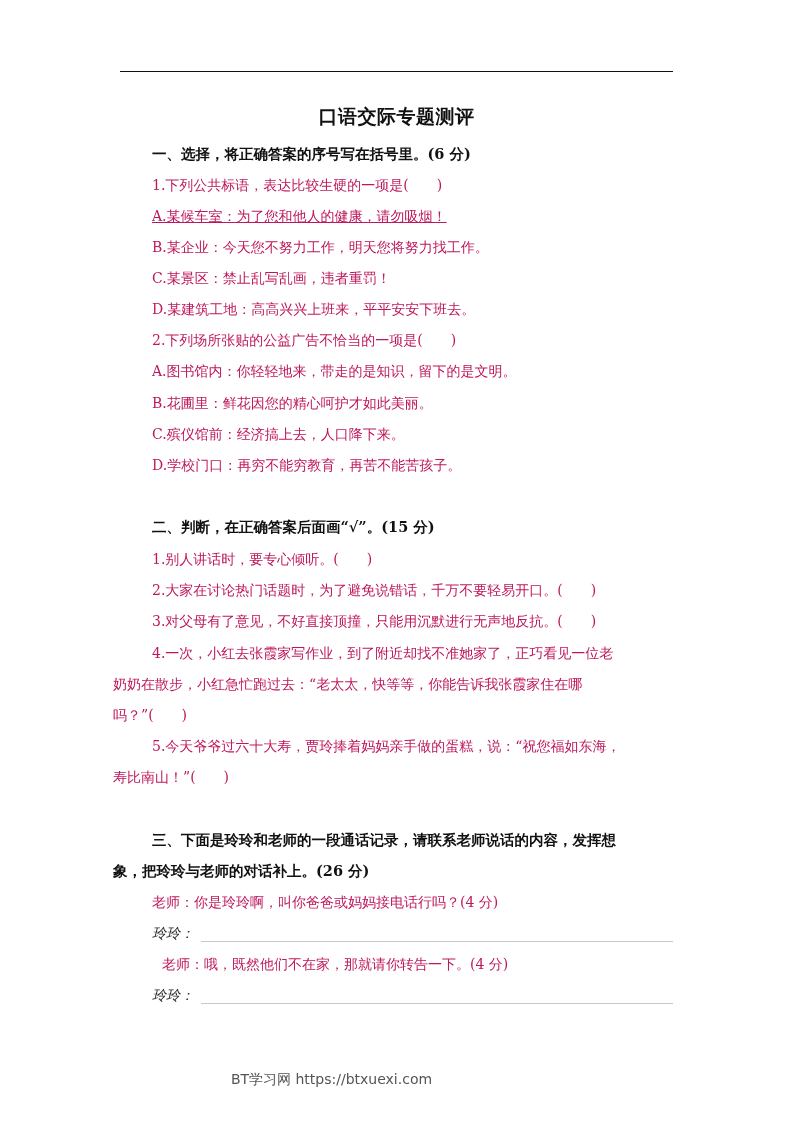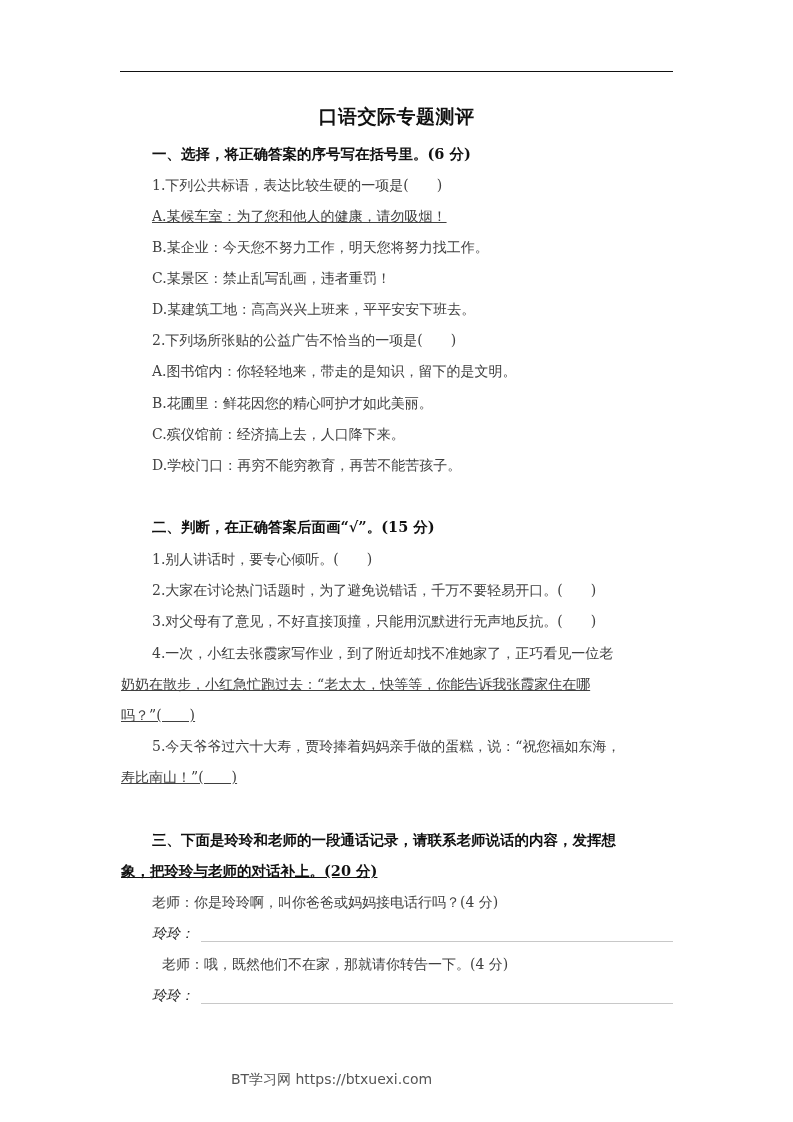--- a/index.html
+++ b/index.html
@@ -33,29 +33,29 @@
       font-size: 19px;
       font-weight: bold;
       color: #111111;
       letter-spacing: 0.5px;
     }
     .line {
       position: absolute;
       font-size: 14px;
       line-height: 18px;
       white-space: nowrap;
-      color: #404040;
+      color: #be185d;
     }
     .heading {
       font-weight: bold;
       color: #111111;
       font-size: 14.5px;
     }
     .ind { left: 152px; }
-    .flush { left: 121px; text-decoration: underline; }
+    .flush { left: 113px; }
     .answer-row {
       position: absolute;
       left: 152px;
       width: 521px;
       height: 20px;
     }
     .answer-label {
       position: absolute;
       left: 0;
       top: 0;
@@ -111,21 +111,21 @@
 <div class="line ind" style="top:612px;">3.对父母有了意见，不好直接顶撞，只能用沉默进行无声地反抗。(　　)</div>
 
 <div class="line ind" style="top:644px;">4.一次，小红去张霞家写作业，到了附近却找不准她家了，正巧看见一位老</div>
 <div class="line flush" style="top:675px;">奶奶在散步，小红急忙跑过去：“老太太，快等等，你能告诉我张霞家住在哪</div>
 <div class="line flush" style="top:706px;">吗？”(　　)</div>
 
 <div class="line ind" style="top:737px;">5.今天爷爷过六十大寿，贾玲捧着妈妈亲手做的蛋糕，说：“祝您福如东海，</div>
 <div class="line flush" style="top:768px;">寿比南山！”(　　)</div>
 
 <div class="line heading ind" style="top:831px;">三、下面是玲玲和老师的一段通话记录，请联系老师说话的内容，发挥想</div>
-<div class="line heading flush" style="top:862px;">象，把玲玲与老师的对话补上。(20 分)</div>
+<div class="line heading flush" style="top:862px;">象，把玲玲与老师的对话补上。(26 分)</div>
 
 <div class="line ind" style="top:893px;">老师：你是玲玲啊，叫你爸爸或妈妈接电话行吗？(4 分)</div>
 <div class="answer-row" style="top:924px;">
   <span class="answer-label">玲玲：</span>
   <div class="answer-line"></div>
 </div>
 
 <div class="line ind" style="top:955px;margin-left:10px;">老师：哦，既然他们不在家，那就请你转告一下。(4 分)</div>
 <div class="answer-row" style="top:986px;">
   <span class="answer-label">玲玲：</span>

